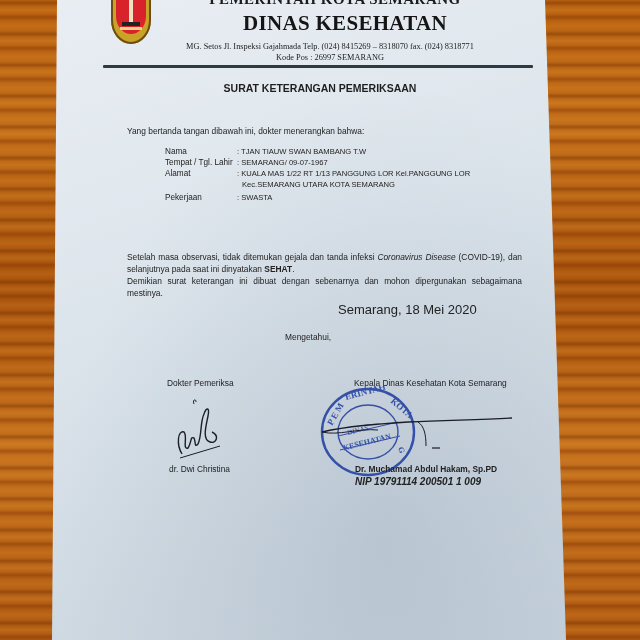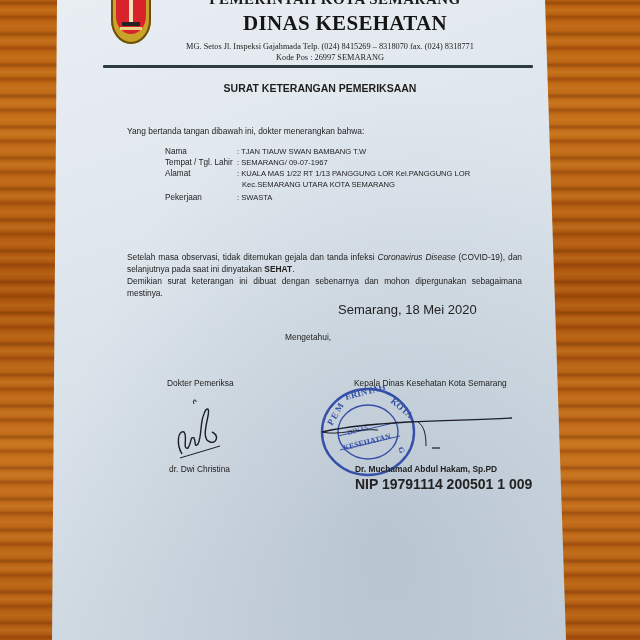--- a/index.html
+++ b/index.html
@@ -68,21 +68,21 @@
   .para1 { top:215px; }
   .para2 { top:239px; }
   .para em { font-style:italic; }
   .para b { font-weight:bold; }
   .date { position:absolute; left:303px; top:302px; font-family:"Liberation Sans", sans-serif; font-size:13px; color:#222;margin-left:35px; }
   .acknowledge { position:absolute; left:285px; top:332px; font-family:"Liberation Sans", sans-serif; font-size:8.4px; color:#222; }
   .sig-left-title { position:absolute; left:167px; top:378px; font-family:"Liberation Sans", sans-serif; font-size:8.4px; color:#222; }
   .sig-right-title { position:absolute; left:354px; top:378px; font-family:"Liberation Sans", sans-serif; font-size:8.4px; color:#222; }
   .sig-left-name { position:absolute; left:169px; top:464px; font-family:"Liberation Sans", sans-serif; font-size:8.4px; color:#222; }
   .sig-right-name { position:absolute; left:355px; top:464px; font-family:"Liberation Sans", sans-serif; font-size:8.4px; color:#222; font-weight:bold; }
-  .sig-right-nip { position:absolute; left:355px; top:476px; font-family:"Liberation Sans", sans-serif; font-size:14px; color:#222; font-weight:bold; }
+  .sig-right-nip { position:absolute; left:355px; top:476px; font-family:"Liberation Sans", sans-serif; font-size:10px; color:#222; font-weight:bold;font-style:italic; }
   .stamp { position:absolute; left:318px; top:386px; width:100px; height:92px; }
   .sigsvg { position:absolute; }
 </style>
 </head>
 <body>
 
 <div class="paper"></div>
 <div class="shade"></div>
 
 <div class="logo">

